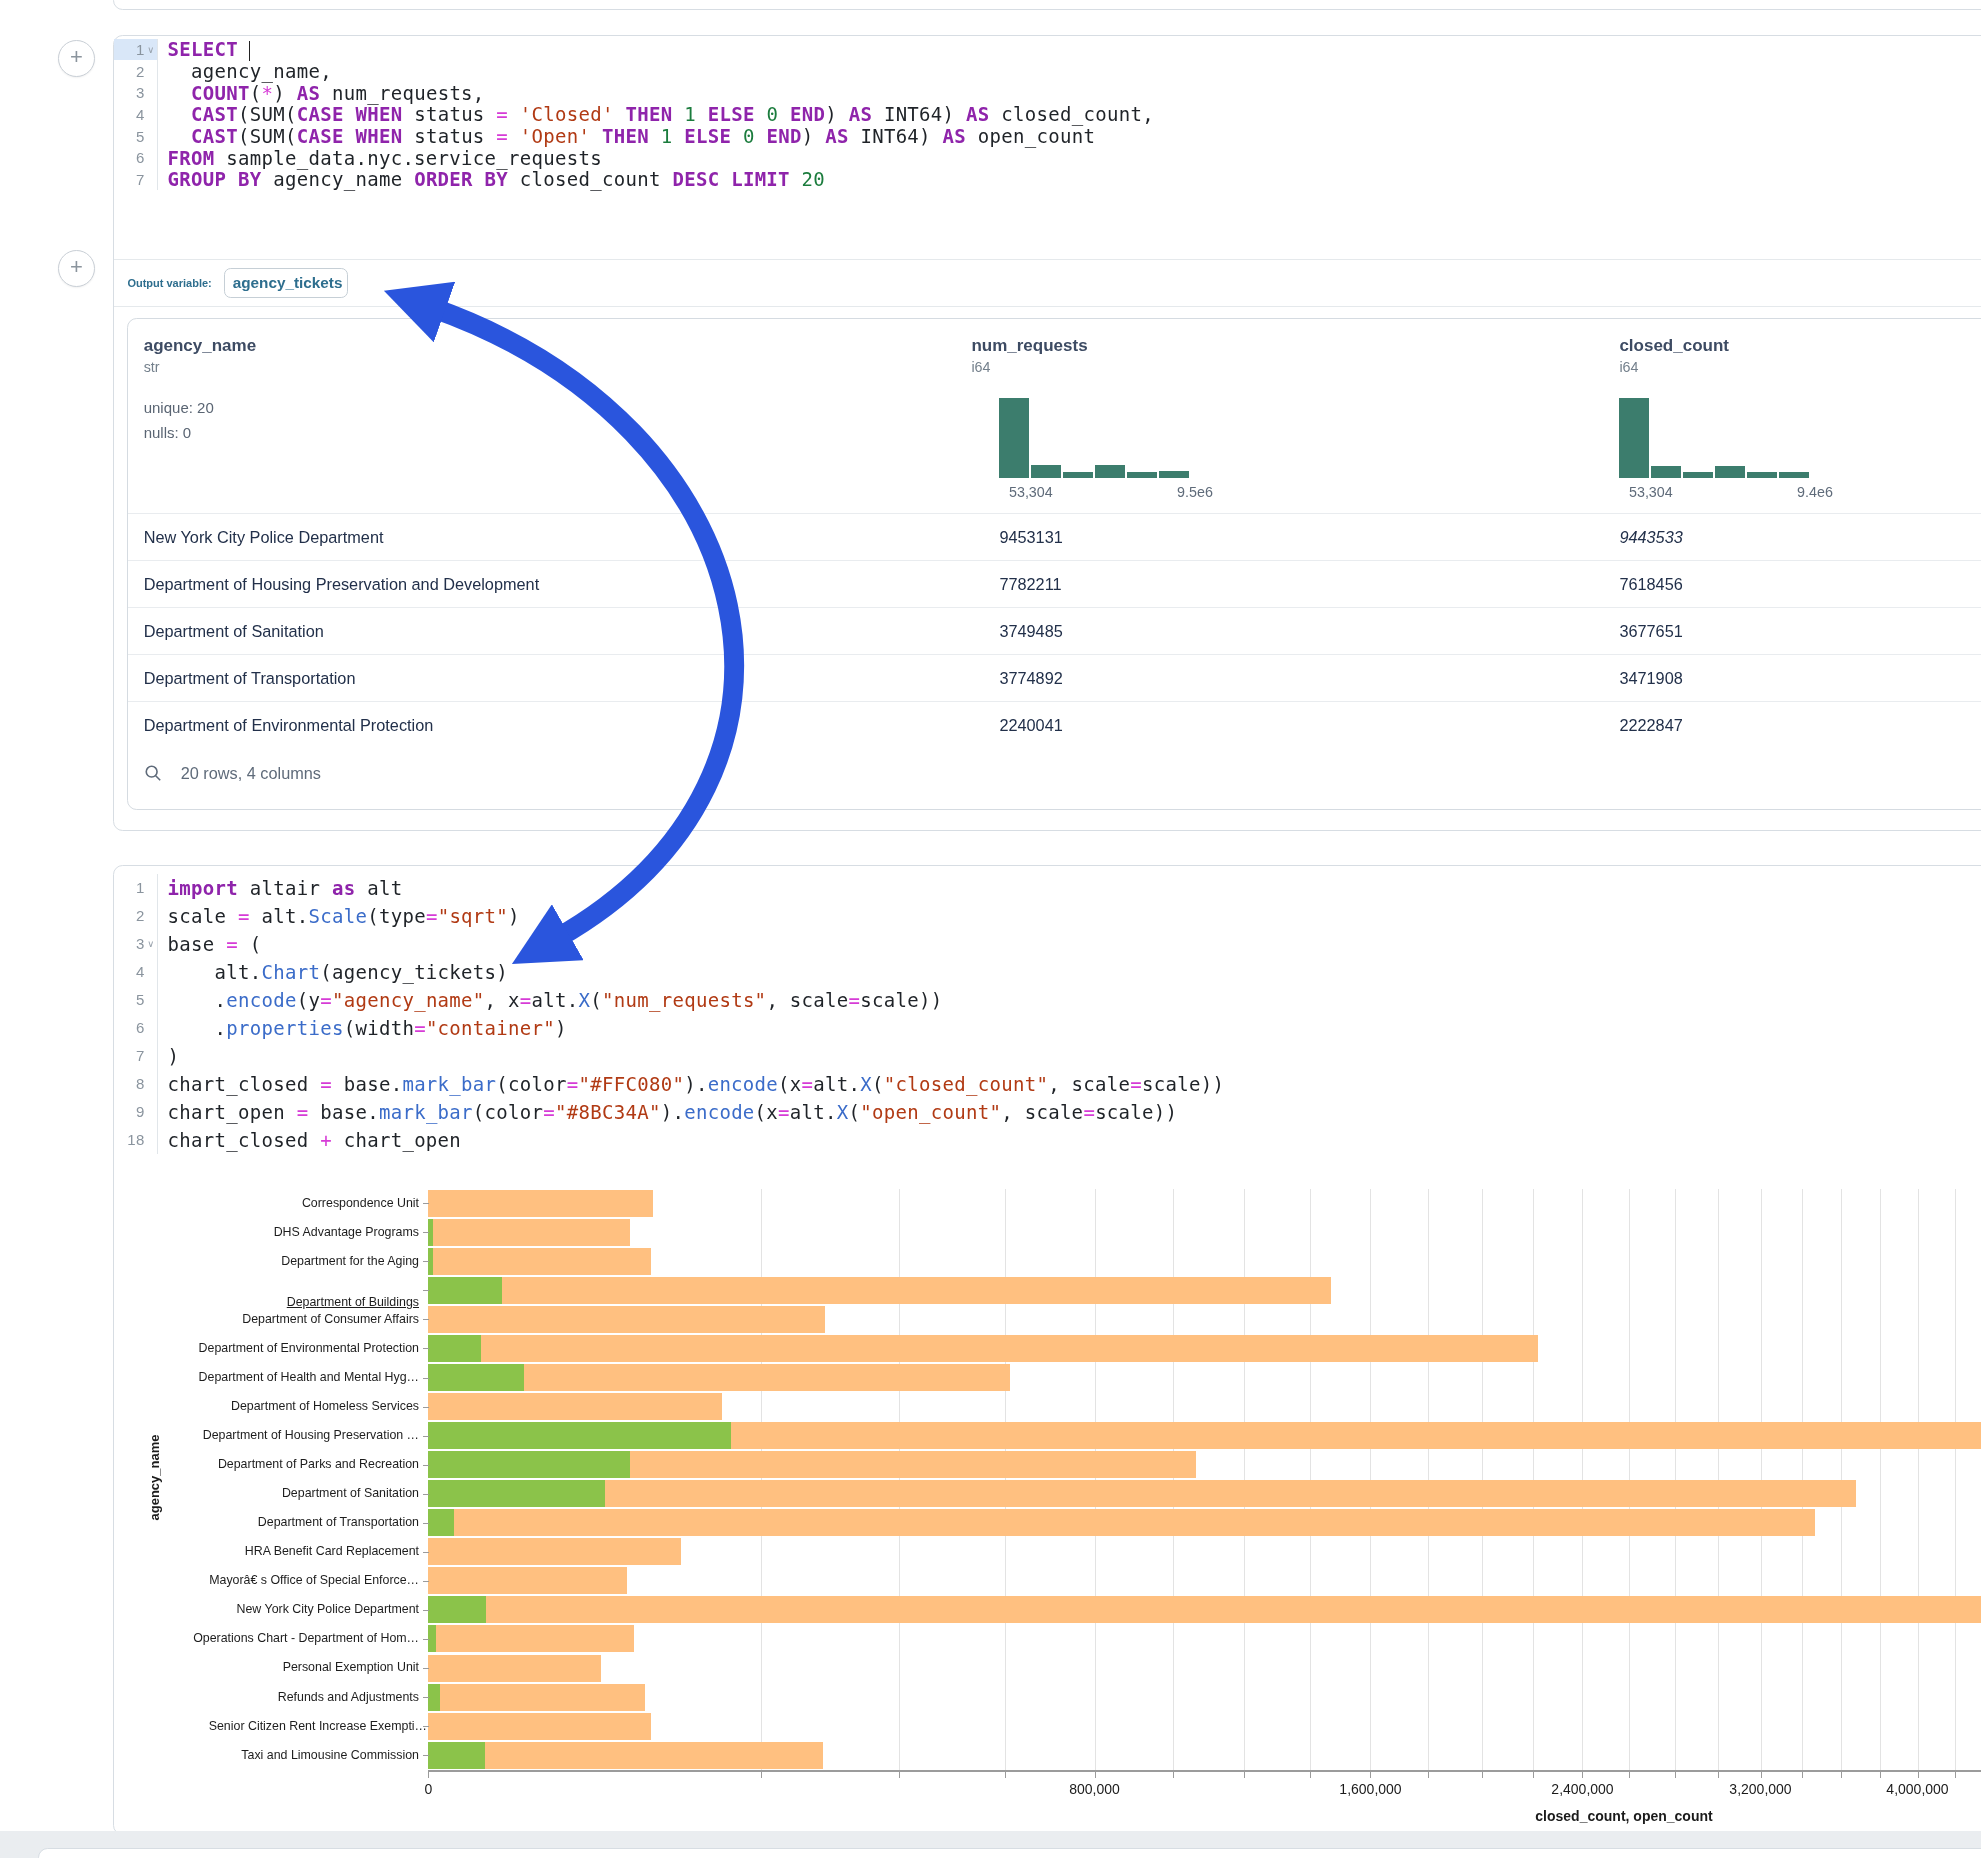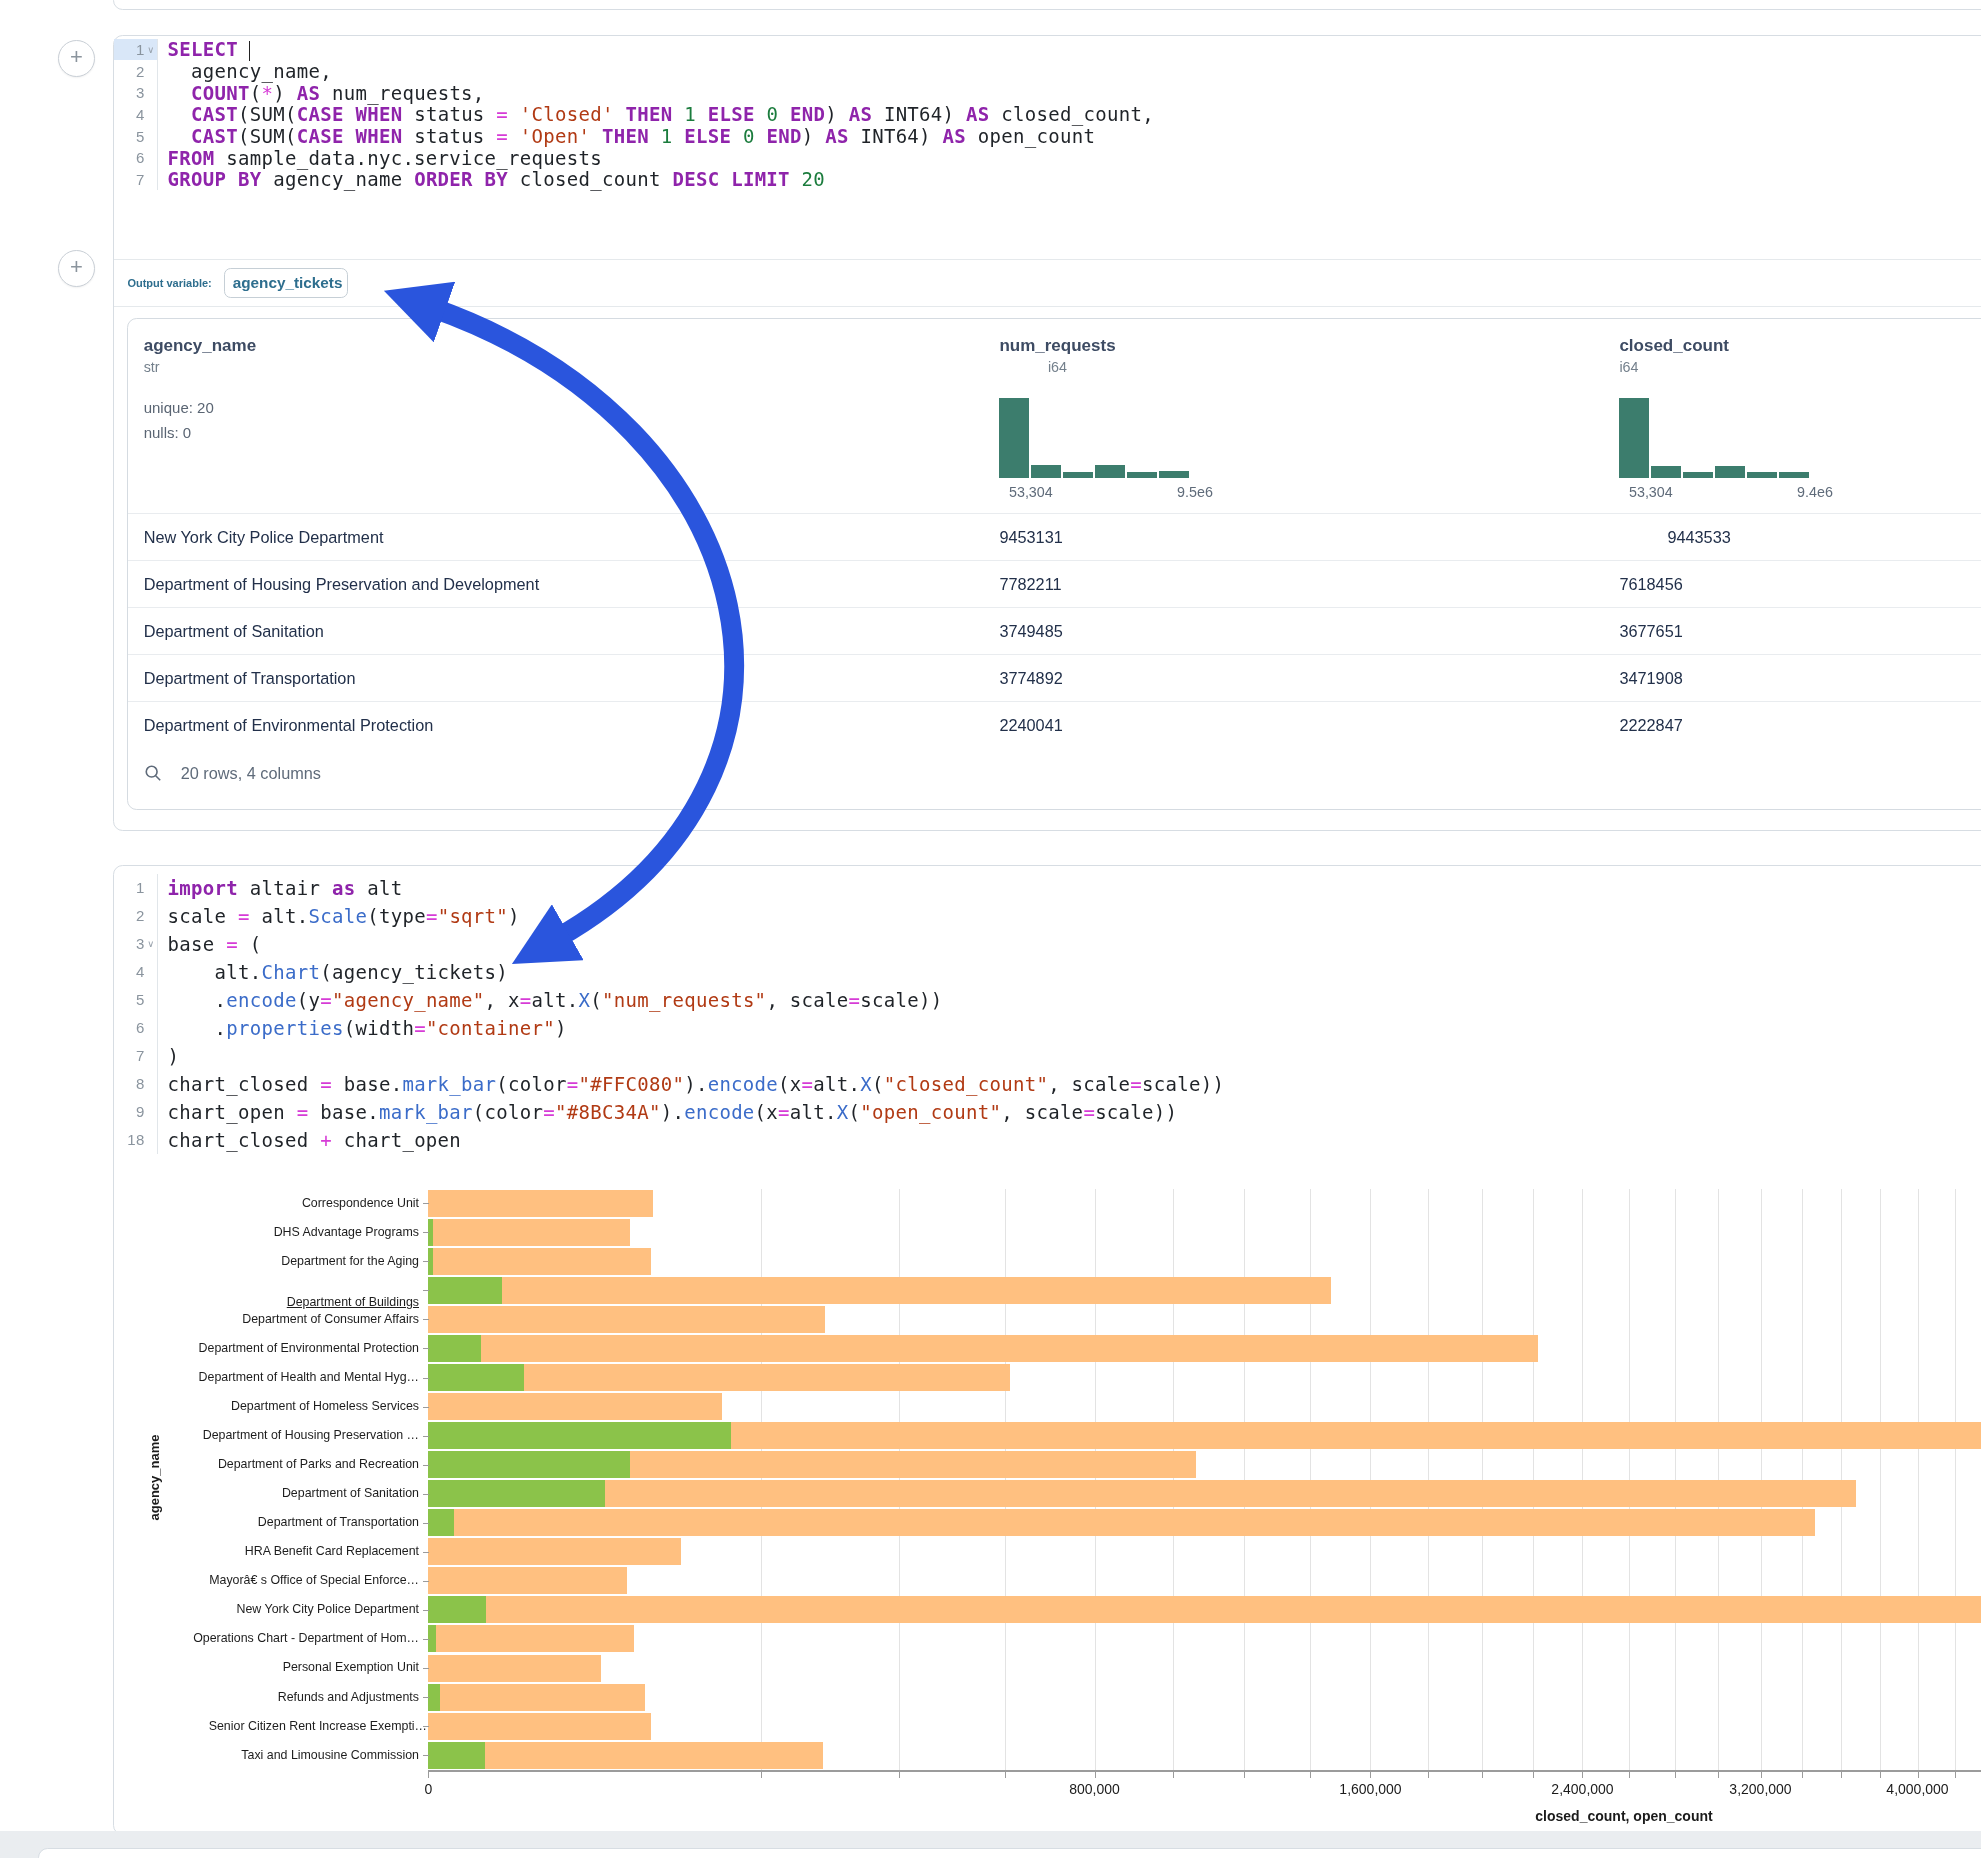--- a/index.html
+++ b/index.html
@@ -107,21 +107,21 @@
   <div id="table-card">
     <div id="table-head">
         <div class="col-head" style="left: 15.3px;">
           <div class="col-title">agency_name</div>
           <div class="col-type">str</div>
         </div>
         <div class="col-stats" style="left: 15.3px;">
           <div>unique: 20</div>
           <div>nulls: 0</div>
         </div>
-        <div class="col-head" style="left: 871px; text-align: center;">
+        <div class="col-head" style="left: 843px;">
           <div class="col-title">num_requests</div>
           <div class="col-type">i64</div>
         </div>
         <div class="hist" style="left: 871px;">
           <div class="hist-bars">
             <div class="hist-bar" style="height: 80px;"></div>
             <div class="hist-bar" style="height: 13px;"></div>
             <div class="hist-bar" style="height: 6.4px;"></div>
             <div class="hist-bar" style="height: 13px;"></div>
             <div class="hist-bar" style="height: 6.4px;"></div>
@@ -148,21 +148,21 @@
           <div class="hist-labels">
             <span>53,304</span>
             <span>9.4e6</span>
           </div>
         </div>
       </div>
     <div id="table-rows">
         <div class="t-row" style="top: 194px;">
           <div class="t-cell" style="left: 15.3px;">New York City Police Department</div>
           <div class="t-cell" style="left: 871px;">9453131</div>
-          <div class="t-cell" style="left: 1539px;">9443533</div>
+          <div class="t-cell" style="left: 1491px; font-style: italic;">9443533</div>
         </div>
         <div class="t-row" style="top: 241px;">
           <div class="t-cell" style="left: 15.3px;">Department of Housing Preservation and Development</div>
           <div class="t-cell" style="left: 871px;">7782211</div>
           <div class="t-cell" style="left: 1491px;">7618456</div>
         </div>
         <div class="t-row" style="top: 288px;">
           <div class="t-cell" style="left: 15.3px;">Department of Sanitation</div>
           <div class="t-cell" style="left: 871px;">3749485</div>
           <div class="t-cell" style="left: 1491px;">3677651</div>

